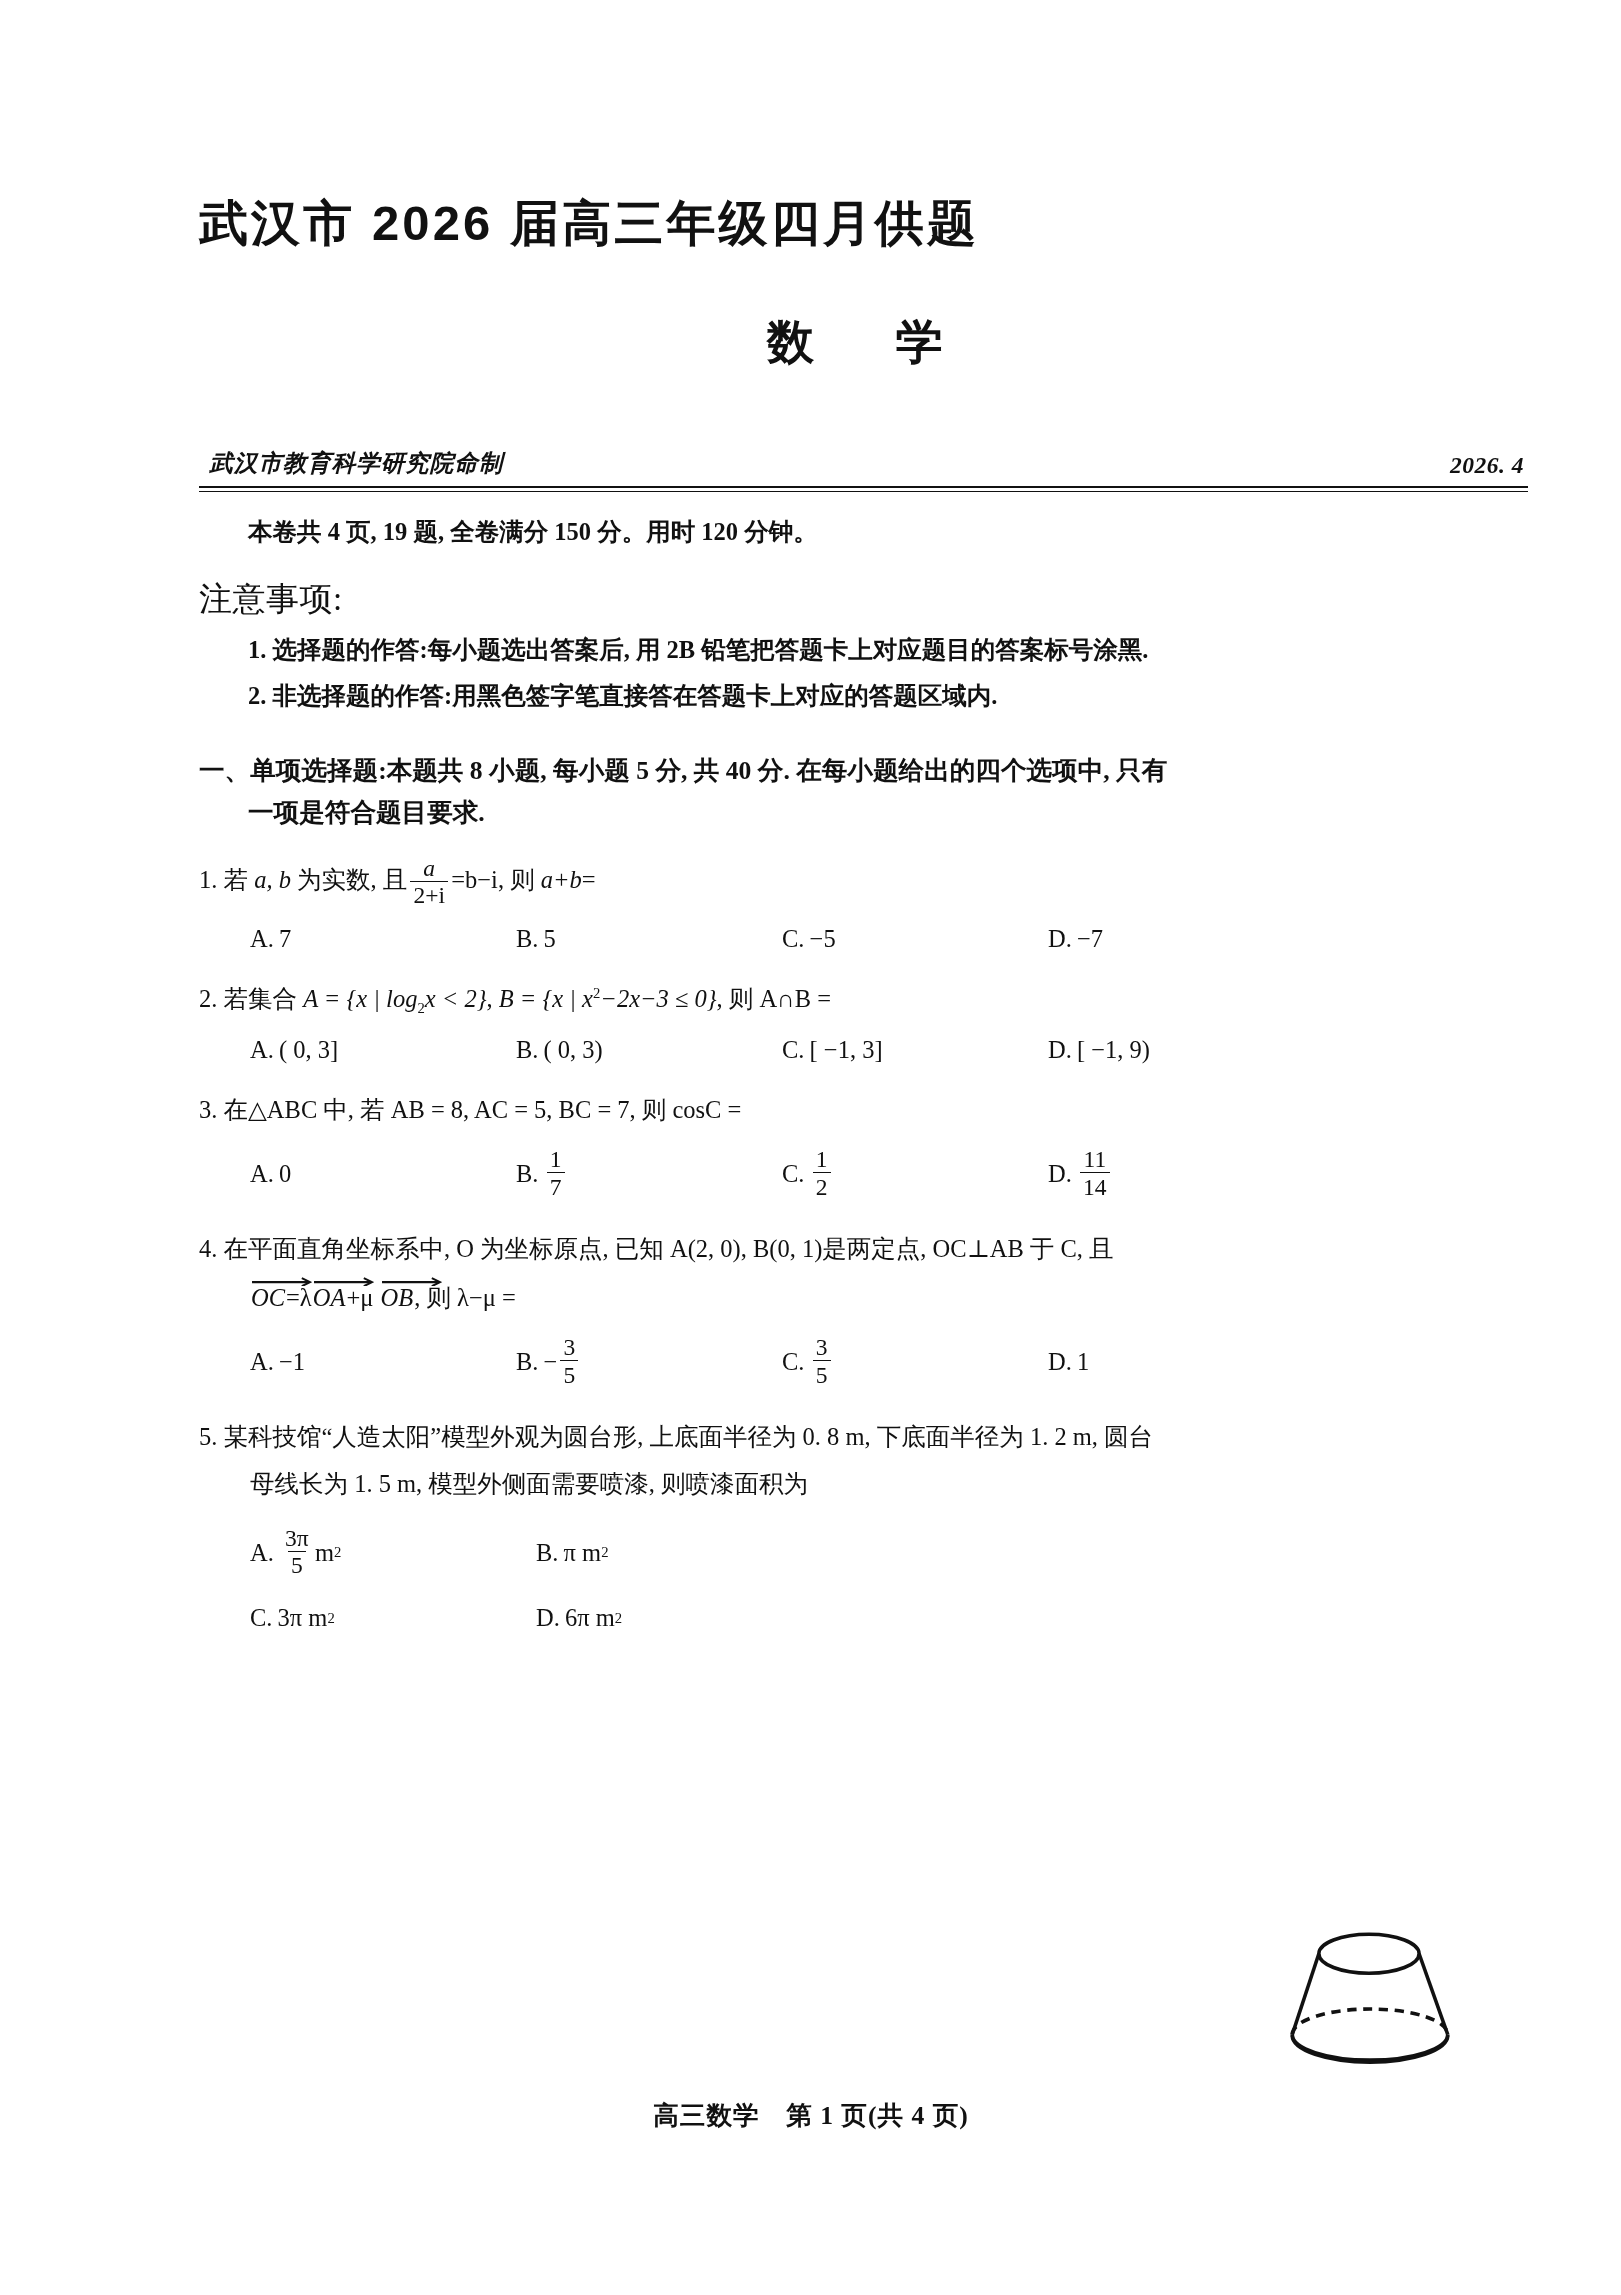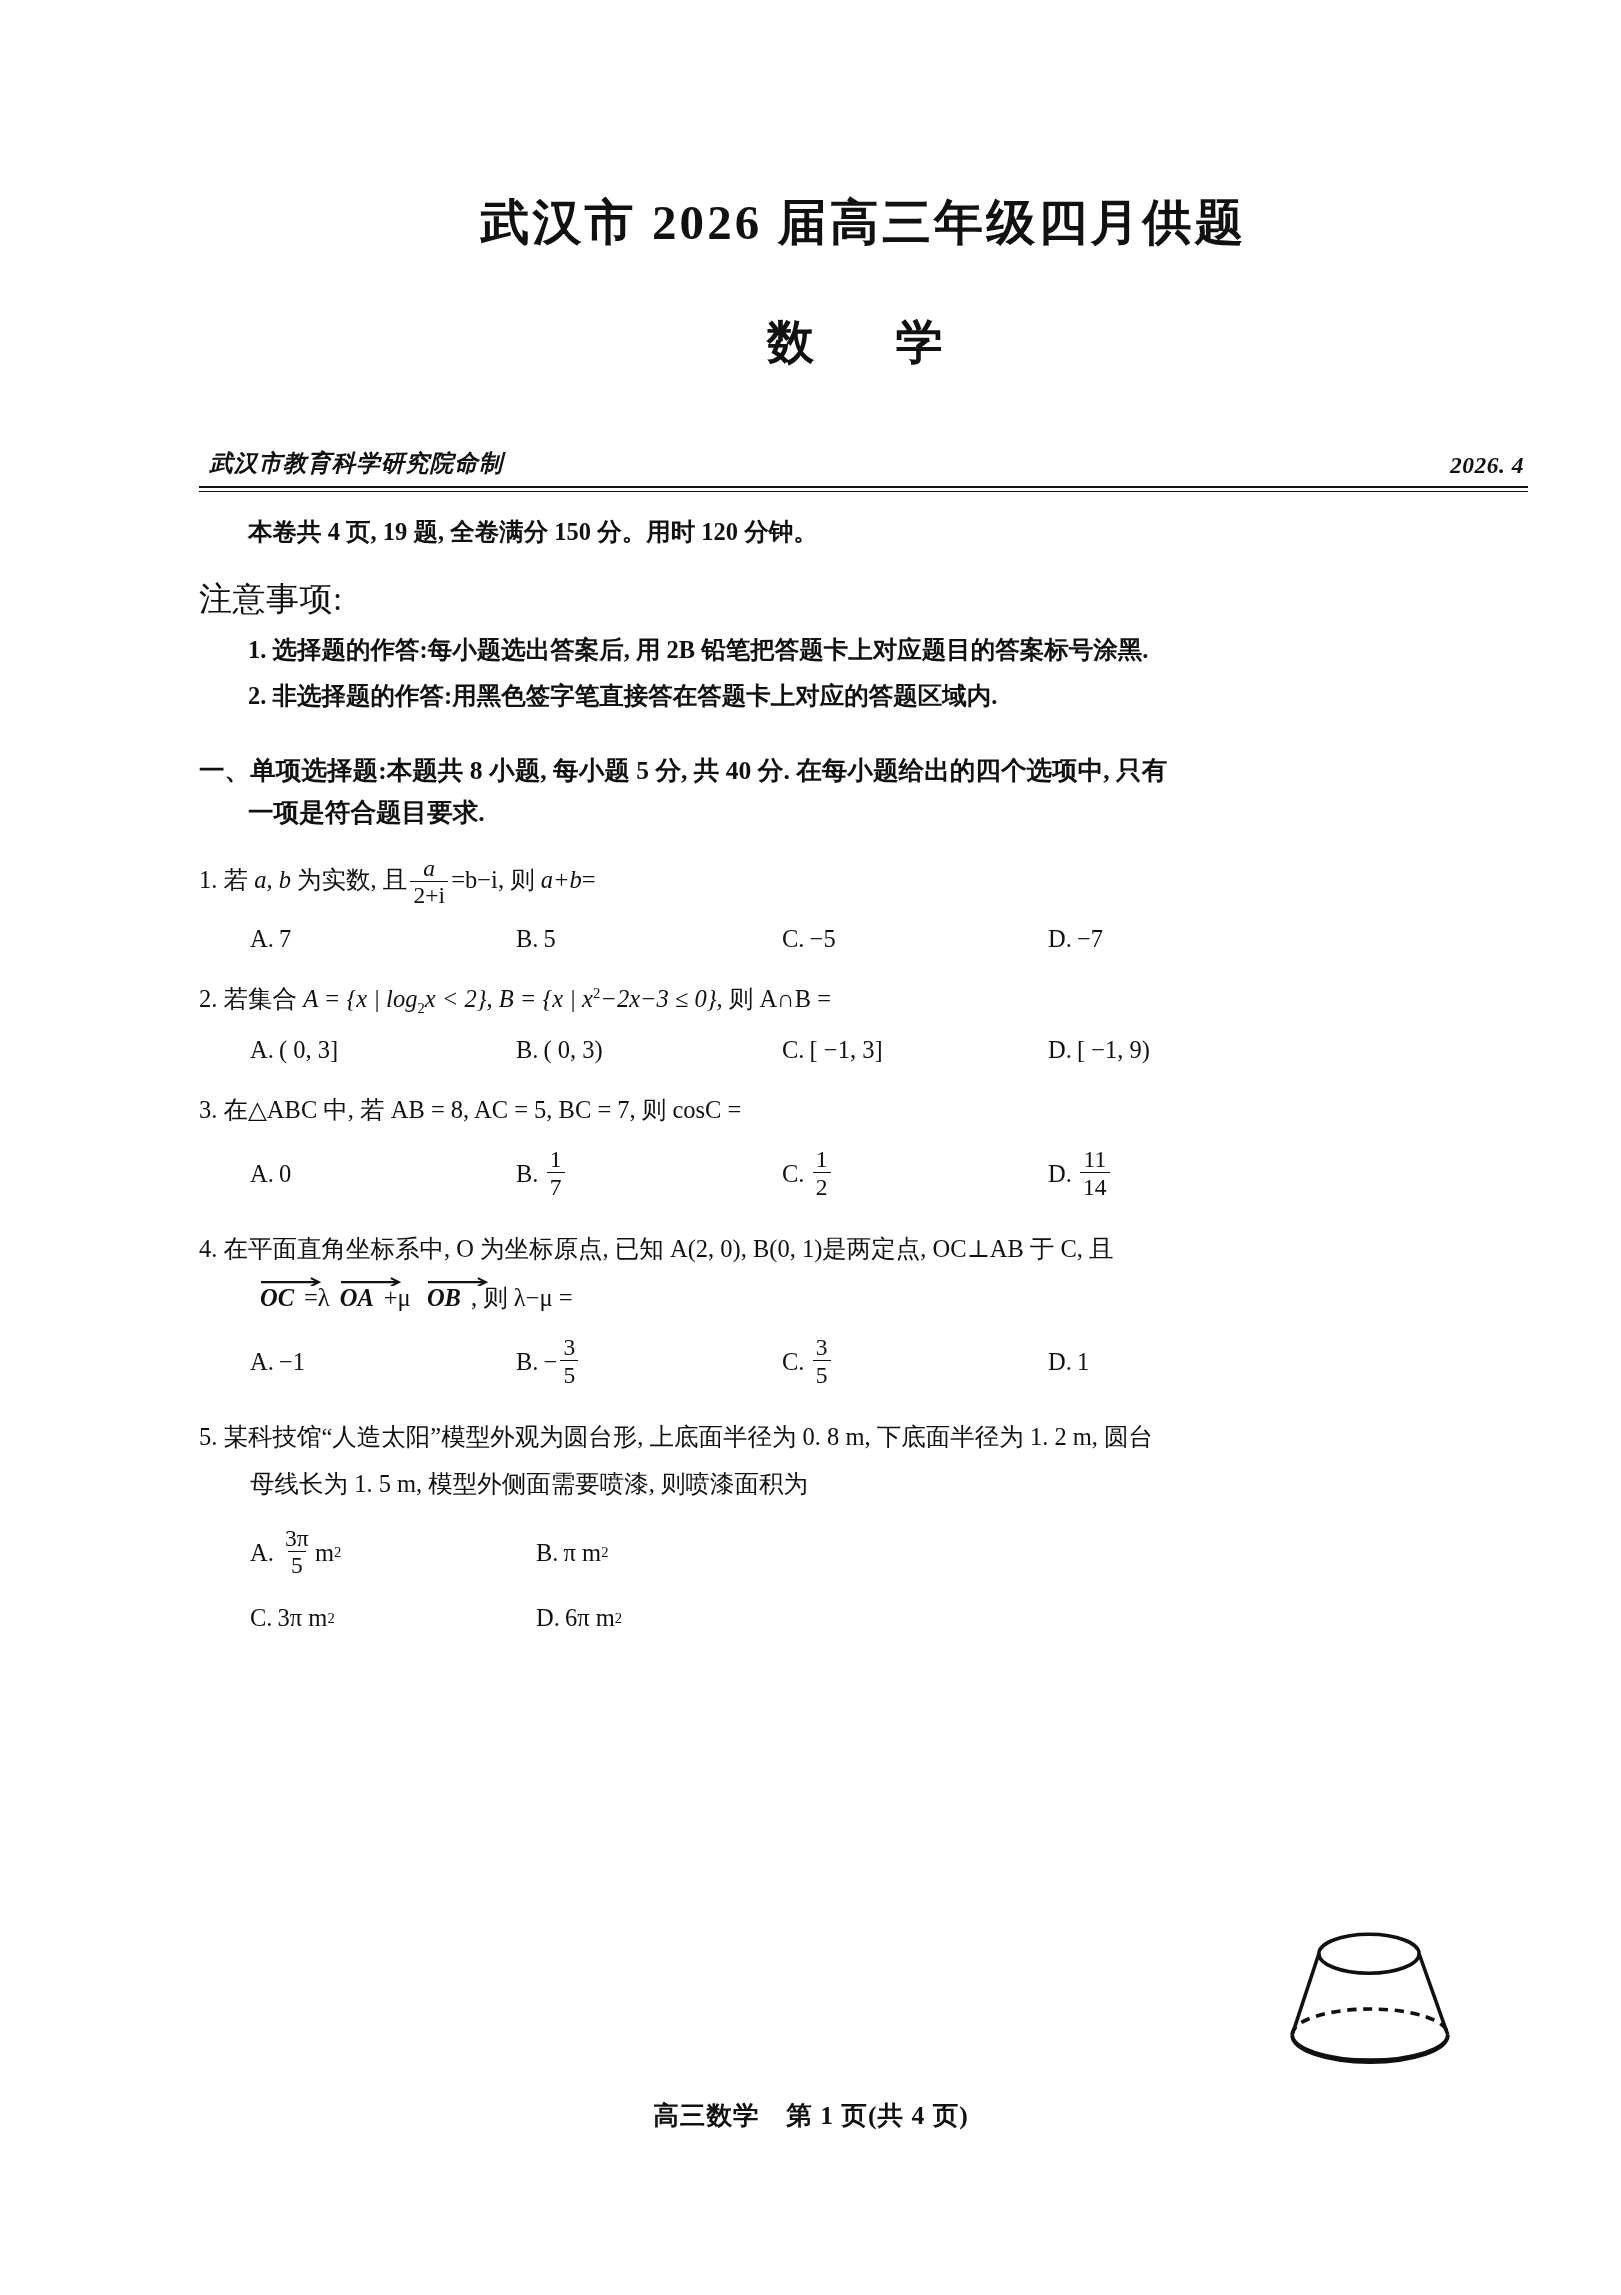--- a/index.html
+++ b/index.html
@@ -24,27 +24,26 @@
   }
   .content {
     position: absolute;
     left: 199px;
     top: 0;
     width: 1329px;
   }
 
   
   .doc-title {
-    text-align: center;
     font-size: 49px;
     font-weight: bold;
     letter-spacing: 3.1px;
     margin-top: 194px;
     line-height: 1.2;
-    font-family: Liberation Serif, serif;
+    font-family: Liberation Sans, sans-serif;
   }
   .subject-title {
     text-align: center;
     font-size: 47px;
     font-weight: bold;
     letter-spacing: 17.4px;
     margin-top: 61px;
     line-height: 1.2;
   }
 
@@ -166,22 +165,21 @@
     position: relative;
     top: -1px;
   }
   .frac .num { padding: 0 3.1px 1px 3.1px; }
   .frac .den { padding: 1.5px 3.1px 0 3.1px; border-top: 1.5px solid #111; }
 
   .vecwrap {
     display: inline-block;
     position: relative;
     padding-top: 2px;
-    margin: 0 10px;
-    font-weight: bold;
+    margin: 0 1px;
   }
   .vecwrap .bar {
     position: absolute;
     left: 0; right: -1px;
     top: -2px;
     height: 10.2px;
   }
 
   
   .figure {

